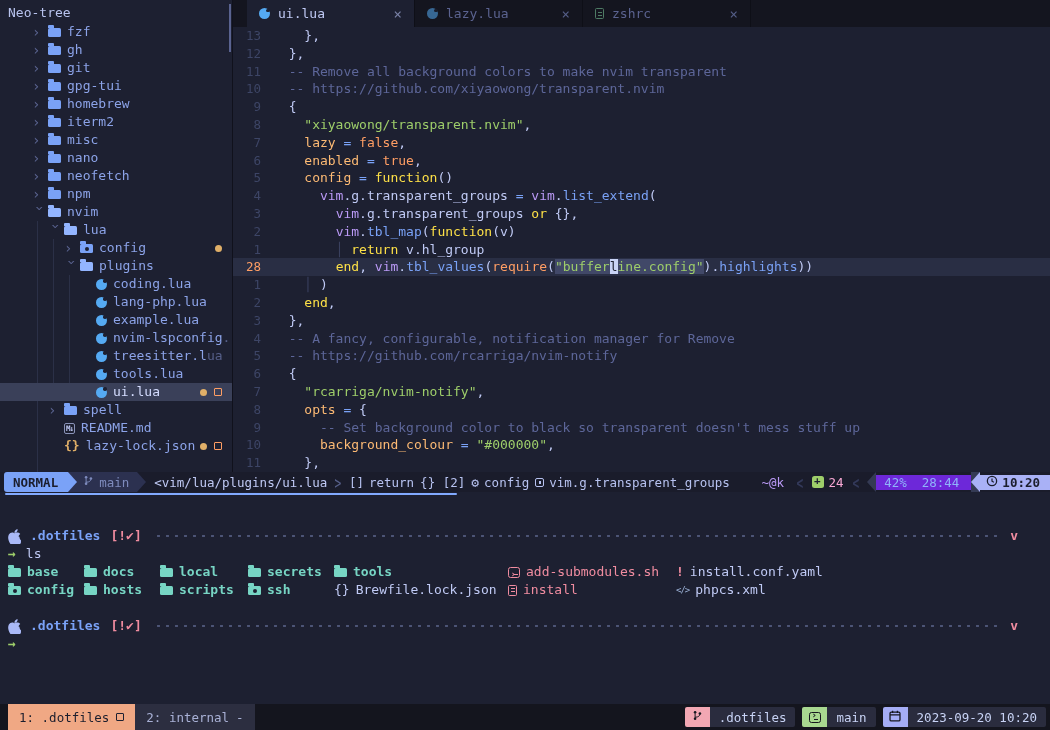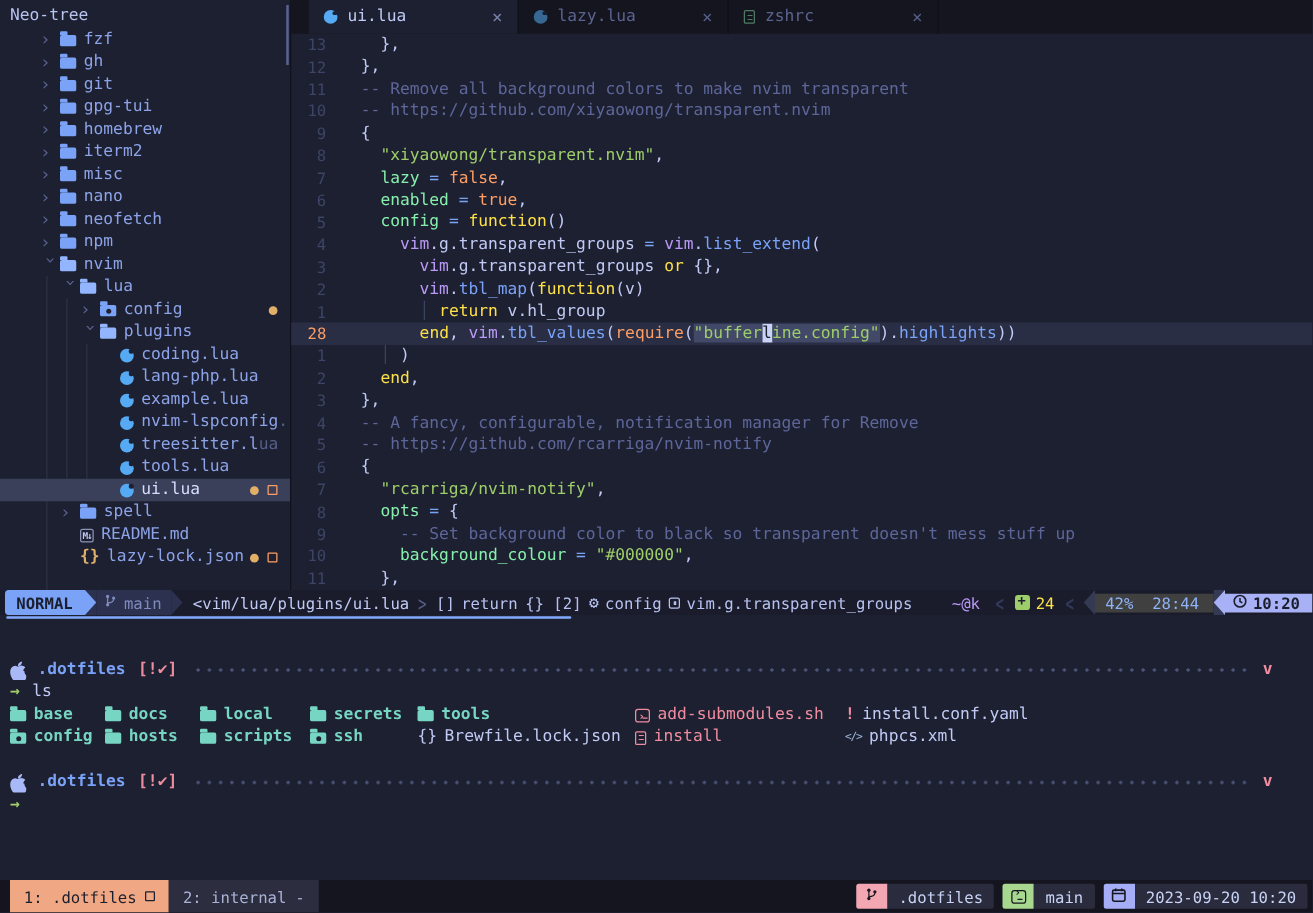--- a/index.html
+++ b/index.html
@@ -62,44 +62,44 @@
   .tab.active .close { color:#7b83a8; }
   .tab[data-name="tab-zshrc"] .ic { color:#7fcf9d; }
 
   
   #code { position:absolute; left:233px; top:27px; width:817px; height:445px; }
   .cline { display:flex; height:17.8px; line-height:17.8px; white-space:pre; }
   .cline .gutter { flex:0 0 40px; text-align:right; padding-right:12px; color:#3d4566; font-size:12.5px; }
   .cline.cur { background:#292e44; }
   .cline.cur .gutter { text-align:left; padding-left:13px; color:#ff9e64; }
   .pun{color:#c0caf5} .cmt{color:#5d6699} .str{color:#9ece6a} .kwd{color:#fde047}
-  .prp{color:#86efac} .opr{color:#7aa2f7} .bol{color:#ff9e64} .bif{color:#ff9e64}
+  .prp{color:#fdba74} .opr{color:#7aa2f7} .bol{color:#ff9e64} .bif{color:#ff9e64}
   .ns{color:#bb9af7} .fnc{color:#7aa2f7} .var{color:#c0caf5} .gid{color:#3b4261}
   .shl{color:#9ece6a; background:#414868} .cursor{color:#1d2031; background:#c8d3f5}
 
   
   #statusline { position:absolute; left:0; top:472px; width:1050px; height:20px; background:#1a1c2b; display:flex; align-items:stretch; font-size:12.5px; }
   #statusline > * { display:flex; align-items:center; }
   .sl-mode { background:#7aa2f7; color:#1b1e2d; font-weight:bold; padding:0 10px 0 9px; margin-left:4px; border-radius:3px 0 0 3px; }
   .pl-r { width:0; height:20px; border-top:10px solid transparent; border-bottom:10px solid transparent; }
   .arr1 { border-left:9px solid #7aa2f7; background:#2c3150; }
   .sl-branch { background:#2c3150; color:#7e8bbd; padding:0 8px 0 6px; gap:5px; }
   .arr2 { border-left:9px solid #2c3150; }
   .sl-path { color:#c0caf5; margin-left:8px; }
   .sl-sep-r { color:#565f89; margin:0 7px; transform:scale(0.9,1.35); }
   #crumbs { display:flex; align-items:center; gap:6px; color:#b7c2f0; }
   .crumb { display:flex; align-items:center; gap:5px; }
   .sl-right { margin-left:auto; display:flex; align-items:stretch; }
   .sl-right > * { display:flex; align-items:center; }
   .sl-keymap { color:#bb9af7; margin-right:4px; }
   .sl-sep-l { color:#33395a; font-weight:bold; margin:0 8px; transform:scale(0.9,1.4); }
-  .sl-diff { gap:5px; color:#fde047;align-items:center; }
+  .sl-diff { gap:5px; color:#f9a8d4;align-items:center; }
   .pl-l { width:0; height:20px; border-top:10px solid transparent; border-bottom:10px solid transparent; }
   .arr3 { border-right:9px solid #343a54; }
-  .sl-pos { background:#404040; color:#8fb3f9; padding:0 12px 0 8px; gap:15px; }
+  .sl-pos { background:#6d28d9; color:#8fb3f9; padding:0 12px 0 8px; gap:15px; }
   .arr4 { border-right:9px solid #a9b1f6; background:#343a54; }
   .sl-time { background:#a9b1f6; color:#1b1e2d; font-weight:bold; padding:0 10px 0 6px; gap:4px; }
   #scroll-progress-line { position:absolute; left:5px; top:493px; width:452px; height:2px; background:#82aaff; border-radius:1px; }
 
   
   .shline { position:absolute; left:0; width:1050px; height:18px; line-height:18px; display:flex; align-items:center; white-space:pre; }
   .prompt-dir { color:#7aa2f7; font-weight:bold; margin-left:9px; }
   .prompt-status { color:#f08ca0; font-weight:bold; margin-left:10px; }
   .dots { flex:1; height:14px; margin:0 10px 0 12px;
      background-image:radial-gradient(circle, #4d5577 1.1px, transparent 1.5px);

